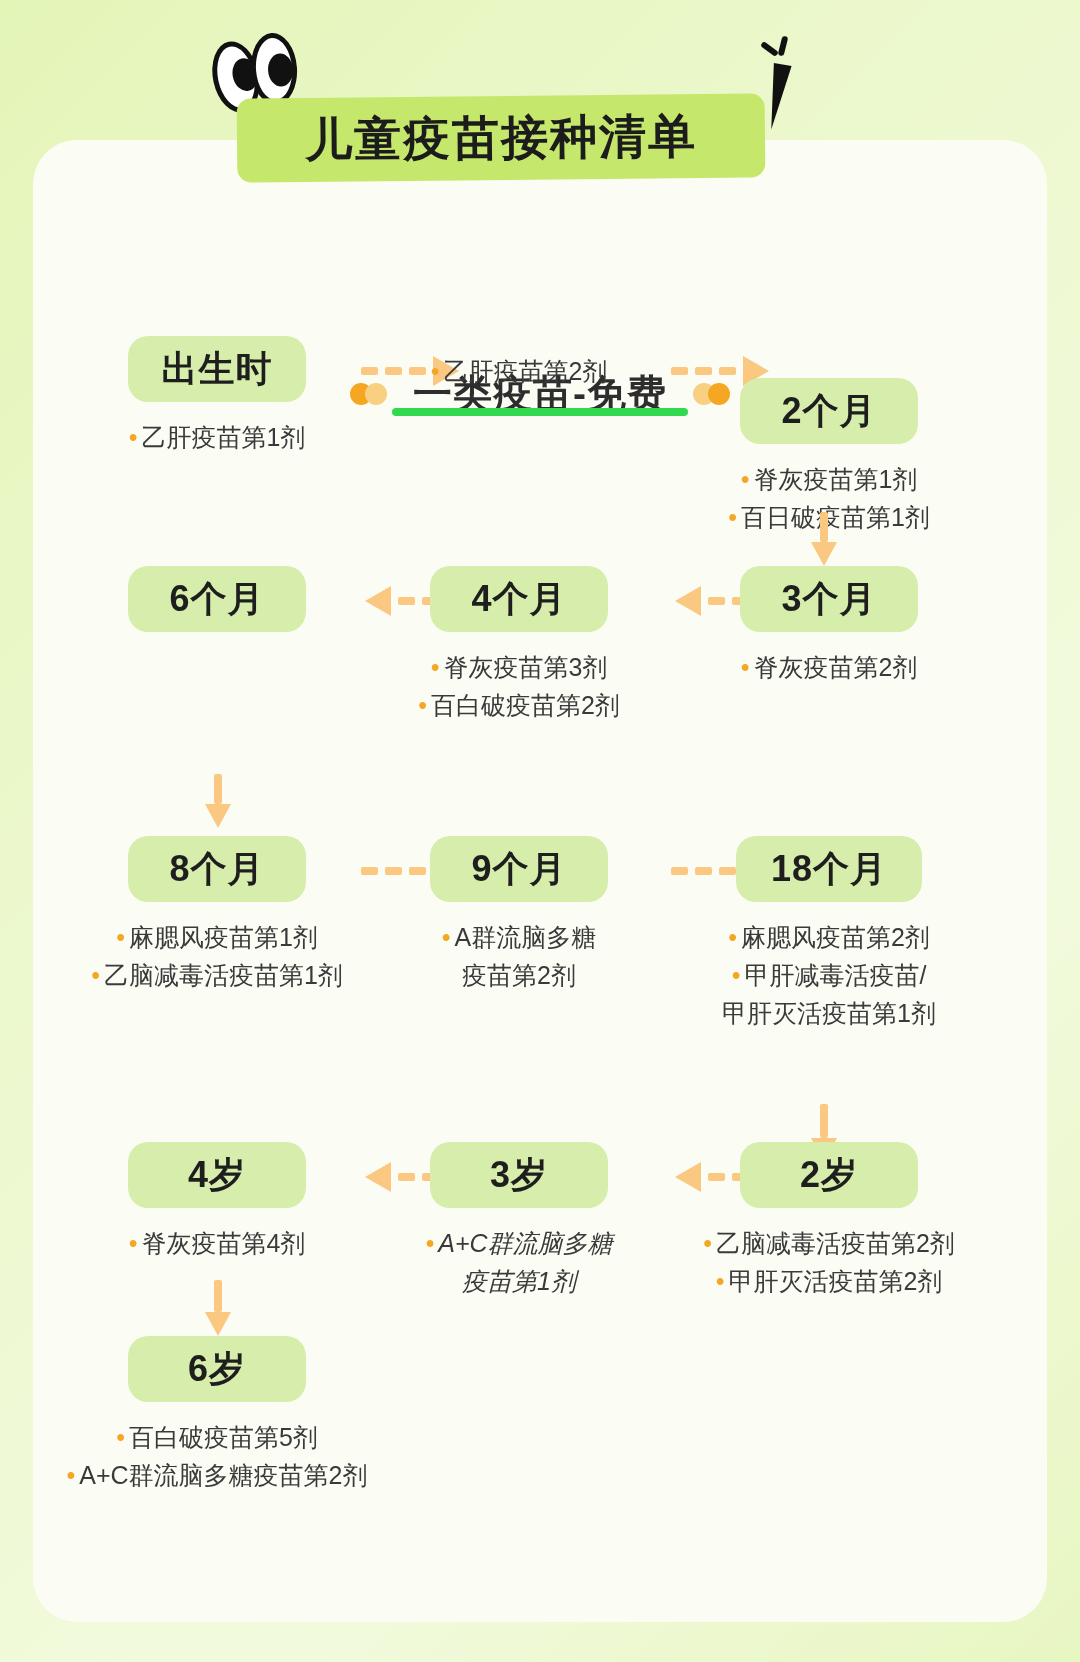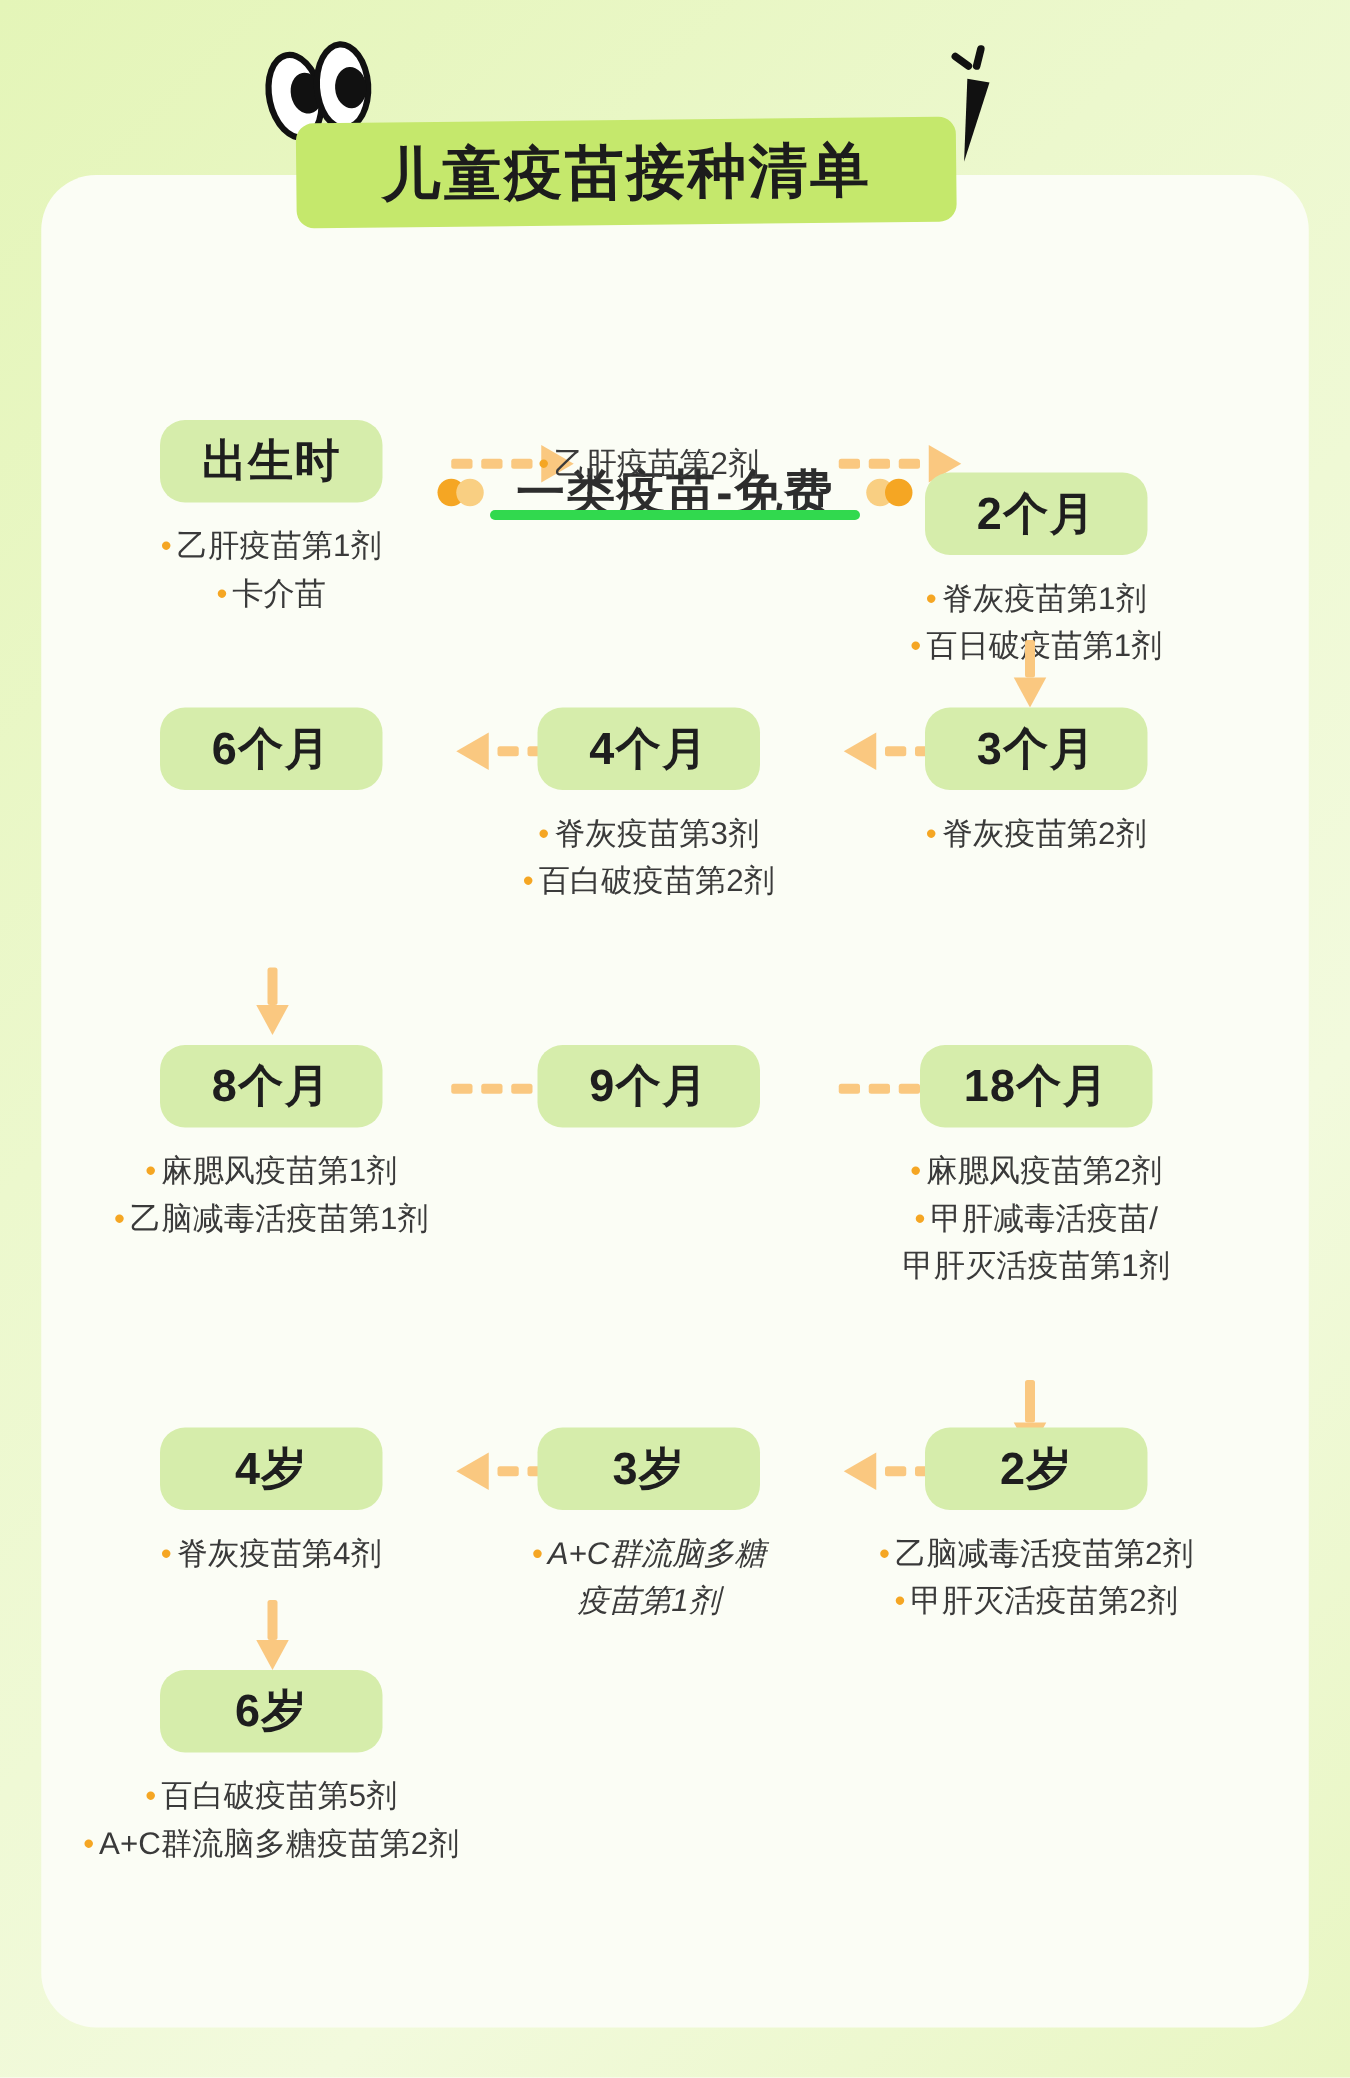--- a/index.html
+++ b/index.html
@@ -208,21 +208,20 @@
         <span class="dot solid"></span>
     </span>
   </div>
   <div class="sh-underline"></div>
 
   <div class="row" style="top:196px;">
     <div class="col" style="left:28px;">
       <div class="pill">出生时</div>
       <div class="items">
         <div class="item"><span class="bul">•</span><span>乙肝疫苗第1剂</span></div>
-        <div class="item"><span class="bul">•</span><span>卡介苗</span></div>
       </div>
     </div>
     <div class="harrow r" style="left:328px;top:24px;">
       <span class="seg s1"></span>
         <span class="seg s2"></span>
         <span class="seg s3"></span>
         <span class="head"></span>
     </div>
     <div class="col" style="left:330px;">
       <div class="items">
@@ -292,20 +291,23 @@
       </div>
     </div>
     <div class="harrow r" style="left:328px;top:24px;">
       <span class="seg s1"></span>
         <span class="seg s2"></span>
         <span class="seg s3"></span>
         <span class="head"></span>
     </div>
     <div class="col" style="left:330px;">
       <div class="pill">9个月</div>
+      <div class="items">
+        <div class="item wrap" style="padding:0 56px;"><span class="bul">•</span><span>A群流脑多糖<br>疫苗第2剂</span></div>
+      </div>
     </div>
     <div class="harrow r" style="left:638px;top:24px;">
       <span class="seg s1"></span>
         <span class="seg s2"></span>
         <span class="seg s3"></span>
         <span class="head"></span>
     </div>
     <div class="col" style="left:640px;">
       <div class="pill wide">18个月</div>
       <div class="items">

